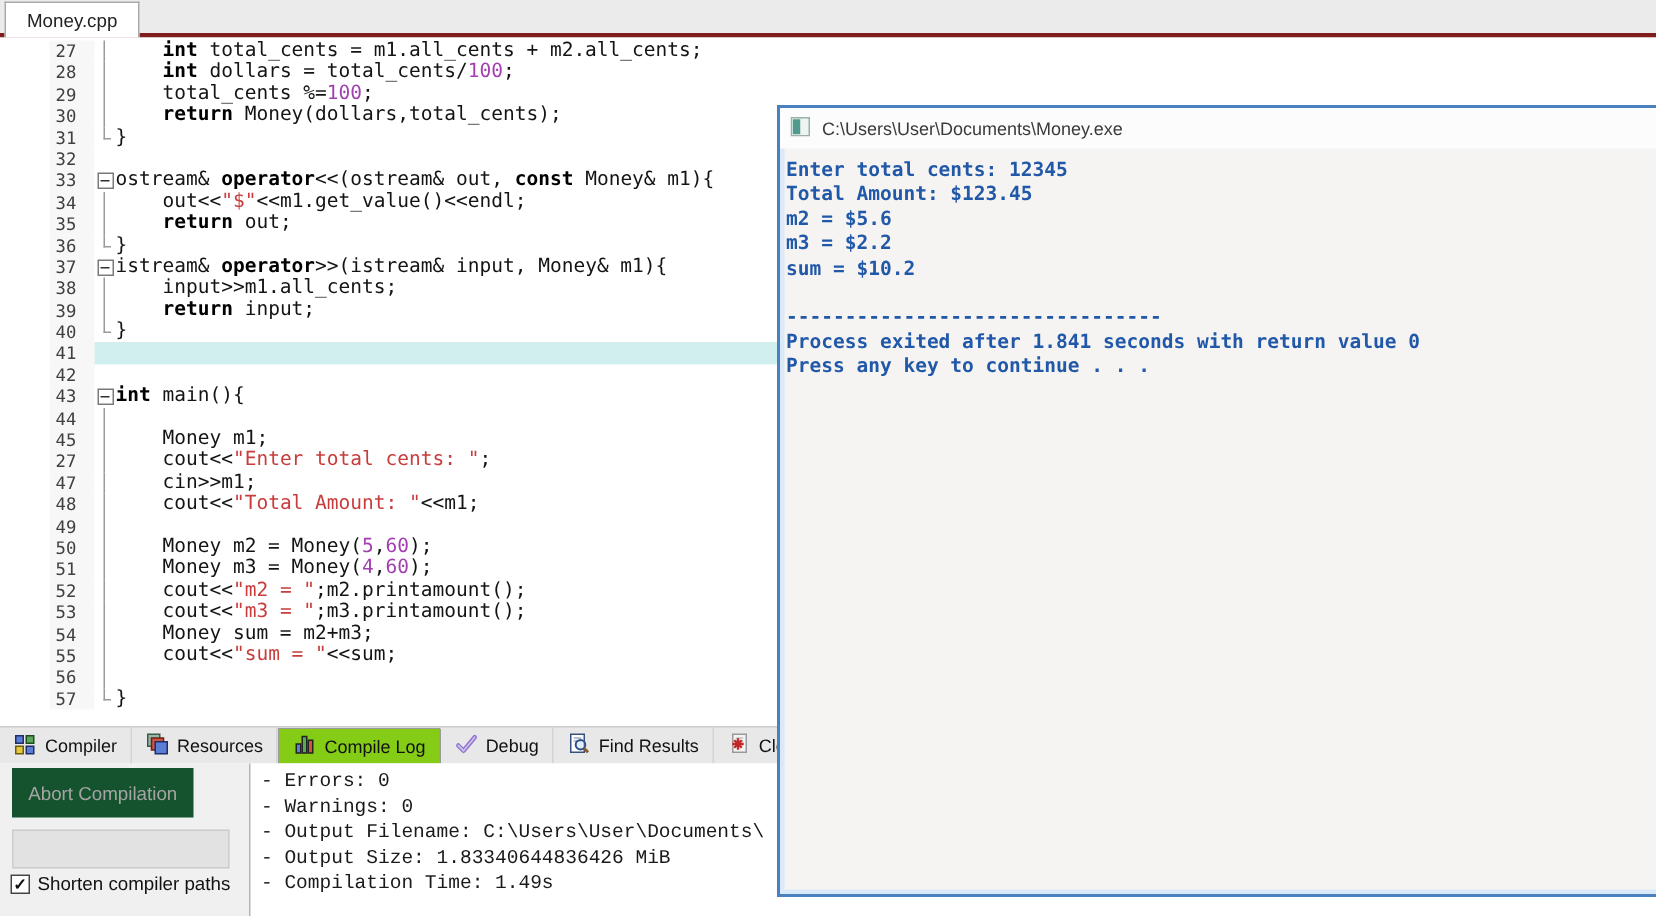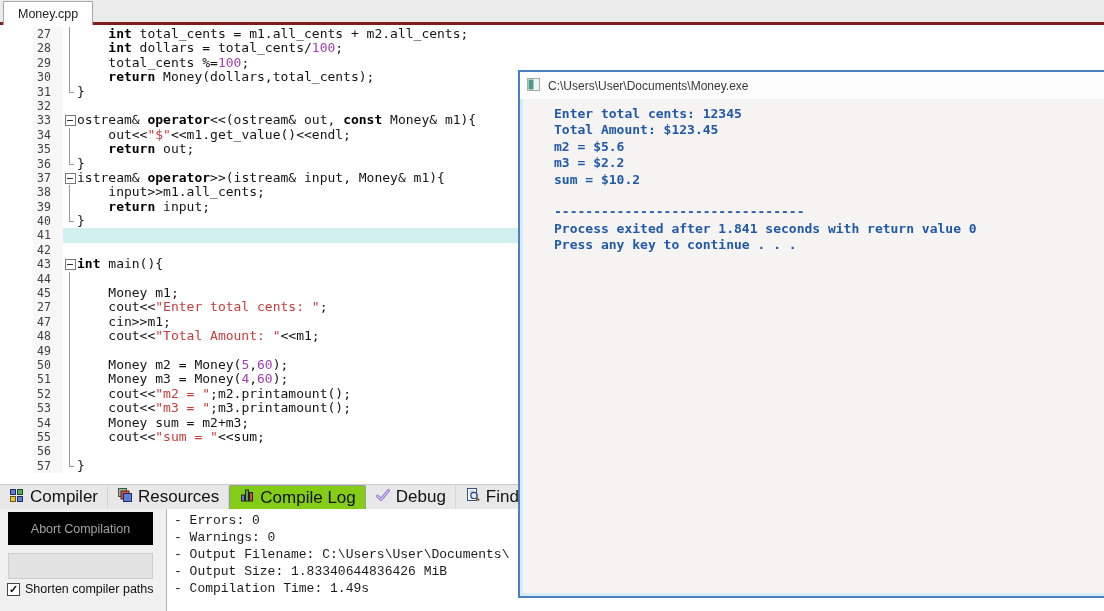--- a/index.html
+++ b/index.html
@@ -31,28 +31,28 @@
   .f-box::after{content:"";position:absolute;left:4px;top:7px;width:6px;height:1px;background:#303030;}
   .lcode{flex:1;}
   .t-k{font-weight:bold;color:#000;}
   .t-s{color:#c83c3c;}
   .t-n{color:#a33fb0;}
   .t-p{color:#141414;}
 
   
   .btabs{position:absolute;left:0;top:484px;width:100%;height:25px;background:#e8e8e8;
          border-top:1px solid #cccccc;display:flex;box-sizing:border-box;}
-  .btab{display:flex;align-items:center;gap:5px;padding:0 9px;font-size:17px;color:#111;
+  .btab{display:flex;align-items:center;gap:5px;padding:0 9px;font-size:12px;color:#111;
         border-right:1px solid #d4d4d4;height:100%;box-sizing:border-box;cursor:default;}
   .btab.active{background:#84cc16;border:1px solid #9a9a9a;border-bottom:none;border-radius:2px 2px 0 0;}
   .btab svg{flex:none;}
 
   
   .bpanel{position:absolute;left:0;top:509px;width:100%;height:102px;background:#f0f0f0;}
-  .abort-btn{position:absolute;left:8px;top:3px;width:145px;height:33px;background:#000000;
+  .abort-btn{position:absolute;left:8px;top:3px;width:121px;height:33px;background:#14532d;
              color:#a4a4a4;font-size:12.5px;display:flex;align-items:center;justify-content:center;}
   .progress{position:absolute;left:8px;top:44px;width:145px;height:26px;background:#e2e2e2;
             border:1px solid #cdcdcd;box-sizing:border-box;}
   .chkrow{position:absolute;left:7px;top:73px;display:flex;align-items:center;gap:5px;
           font-size:12.5px;color:#111;}
   .chk{width:13px;height:13px;border:1px solid #444;background:#fff;display:flex;align-items:center;
        justify-content:center;font-size:11px;font-weight:bold;color:#111;flex:none;box-sizing:border-box;}
   .log-area{position:absolute;left:166px;top:0;right:0;height:102px;background:#fff;
             border-left:1px solid #b4b4b4;font-family:"Liberation Mono",monospace;font-size:13px;
             color:#1a1a1a;padding:3px 0 0 7px;box-sizing:border-box;overflow:hidden;}
@@ -60,21 +60,21 @@
 
   
   .console{position:absolute;left:518px;top:70px;width:590px;height:528px;background:#f5f4f2;
            border:2px solid #4a80c0;box-shadow:inset 0 -3px 0 #d9e9f8, inset 3px 0 0 #d9e9f8;
            box-sizing:border-box;z-index:10;}
   .con-title{height:27px;background:#fcfcfc;display:flex;align-items:center;gap:8px;
              padding-left:7px;font-size:12px;color:#3a3a3a;}
   .con-body{position:absolute;left:2px;right:2px;top:29px;bottom:4px;padding:5px 0 0 2px;
             font-family:"DejaVu Sans Mono",monospace;font-size:13px;font-weight:bold;
             color:#2158a8;overflow:hidden;}
-  .con-line{height:16.4px;line-height:16.4px;white-space:pre;padding-left:30px;}
+  .con-line{height:16.4px;line-height:16.4px;white-space:pre;}
 </style>
 </head>
 <body>
 
 <div id="app">
 
   <div class="tabstrip">
     <div class="file-tab">
       <span>Money.cpp</span>
     </div>

